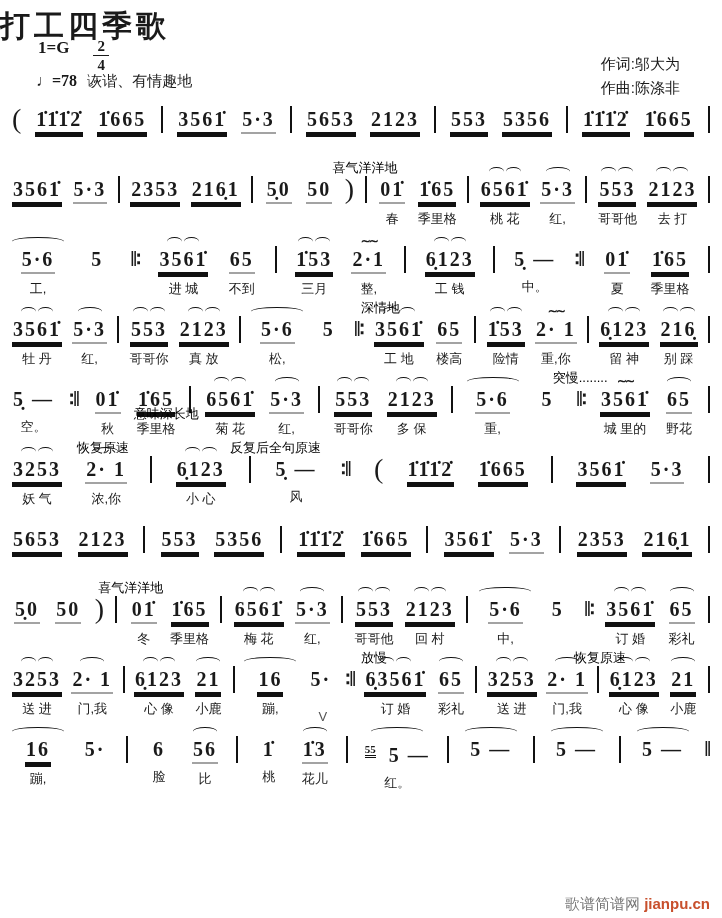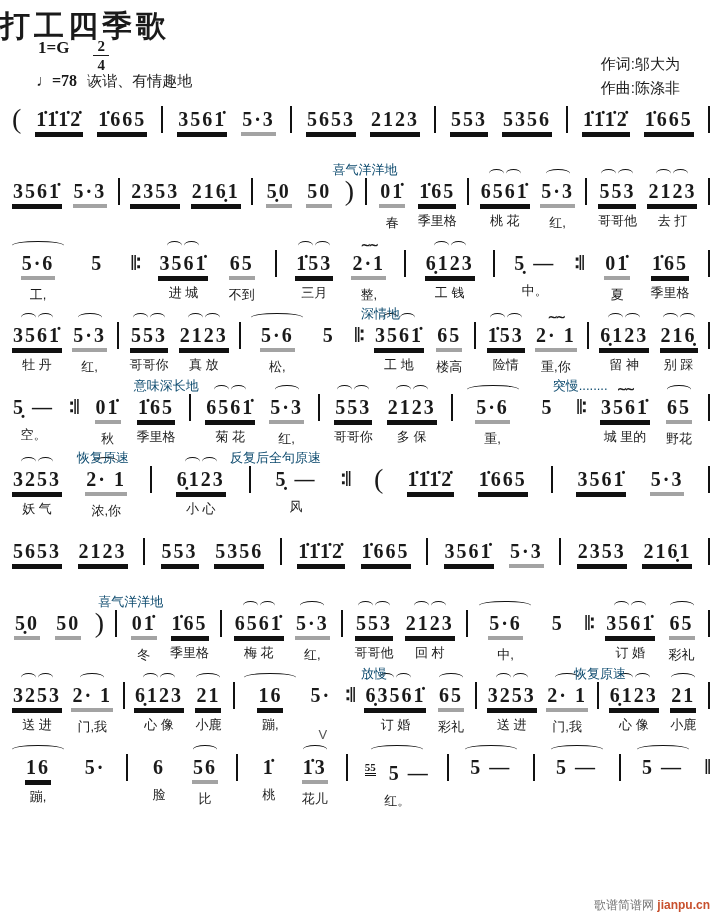--- a/index.html
+++ b/index.html
@@ -11,40 +11,40 @@
             font-size:17px;font-weight:600;display:flex;align-items:flex-start;gap:24px;}
   .meter{display:inline-flex;flex-direction:column;align-items:center;line-height:1;
          font-size:15px;font-weight:700;}
   .meter .num{border-bottom:1.5px solid #1a1a1a;padding:1px 4px;}
   .meter .den{padding:2px 4px;}
   .tempoline{position:absolute;top:72px;left:36px;font-size:15px;display:flex;gap:10px;align-items:baseline;}
   .tempoline .t{font-family:"Liberation Serif",serif;font-weight:700;font-size:16px;}
   .credits{position:absolute;top:52px;right:42px;text-align:left;font-size:15px;line-height:1.6;}
   .score{position:absolute;top:92px;left:0;right:0;padding:0 6px;}
   .system{position:relative;margin-bottom:3px;}
-  .ann{position:absolute;top:-3px;font-size:13px;color:#0c4a6e;white-space:nowrap;z-index:2;}
+  .ann{position:absolute;top:-3px;font-size:13px;color:#000000;white-space:nowrap;z-index:2;}
   .breath{position:absolute;bottom:-5px;font-size:13px;color:#555;}
   .staff{display:flex;justify-content:space-between;align-items:flex-start;padding:0 6px;}
   .cell{display:flex;flex-direction:column;align-items:center;min-width:30px;}
   .top{height:14px;display:flex;align-items:flex-end;justify-content:center;gap:2px;width:100%;}
   .arc{width:24px;height:8px;border-top:1.7px solid #111;border-radius:100% 100% 0 0;}
   .arc.small{width:15px;}
   .arc.big{width:52px;}
   .mord{font-size:12px;line-height:10px;letter-spacing:-2px;font-weight:700;}
   .nt{font-family:"Liberation Serif",serif;font-weight:700;font-size:20px;line-height:26px;
       letter-spacing:2px;padding:0 1px;white-space:nowrap;}
-  .u1{border-bottom:4px solid #a3a3a3;}
+  .u1{border-bottom:2px solid #a3a3a3;}
   .u2{border-bottom:2px solid #111;box-shadow:0 3px 0 #111;}
   .pre{font-size:11px;letter-spacing:0;vertical-align:9px;border-bottom:3px double #111;margin-right:13px;}
   .lyr{height:19px;font-size:13px;margin-top:6px;white-space:nowrap;}
   .bar{width:2px;height:27px;background:#111;margin-top:14px;}
   .bsym{font-family:"Liberation Serif",serif;font-weight:700;font-size:20px;line-height:27px;
         margin-top:14px;letter-spacing:-1px;white-space:nowrap;}
   .paren{font-family:"Liberation Serif",serif;font-size:28px;font-weight:400;line-height:27px;margin-top:13px;}
-  .footer{position:absolute;right:12px;bottom:4px;font-size:12px;}
+  .footer{position:absolute;right:12px;bottom:4px;font-size:15px;}
   .footer .site{color:#777;}
   .footer .link{color:#c8502d;font-weight:600;text-decoration:none;}
 </style>
 </head>
 <body>
 
 <div class="title">打工四季歌</div>
 
 <div class="keyblock">
   <span>1=G</span>
@@ -373,21 +373,21 @@
             <div class="arc small"></div>
             <div class="arc small"></div>
           </div>
           <div class="nt u2">216̣</div>
           <div class="lyr">别 踩</div>
         </div>
         <div class="bar"></div>
       </div>
     </div>
     <div class="system">
-      <span class="ann" style="left: 18%;">意味深长地</span>
+      <span class="ann" style="left: 18%; margin-top: 36px;">意味深长地</span>
       <span class="ann" style="left: 77%;">突慢........</span>
       <div class="staff">
         <div class="cell">
           <div class="top"></div>
           <div class="nt">5̣ —</div>
           <div class="lyr">空。</div>
         </div>
         <span class="bsym">∶‖</span>
         <div class="cell">
           <div class="top"></div>

